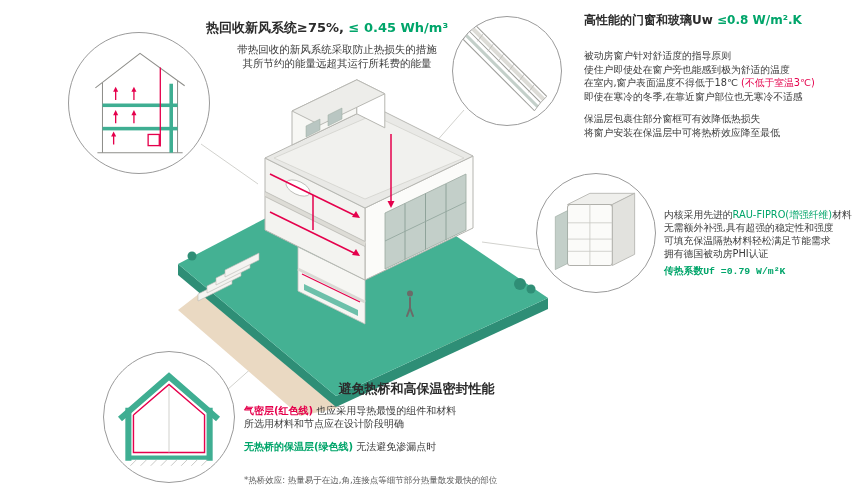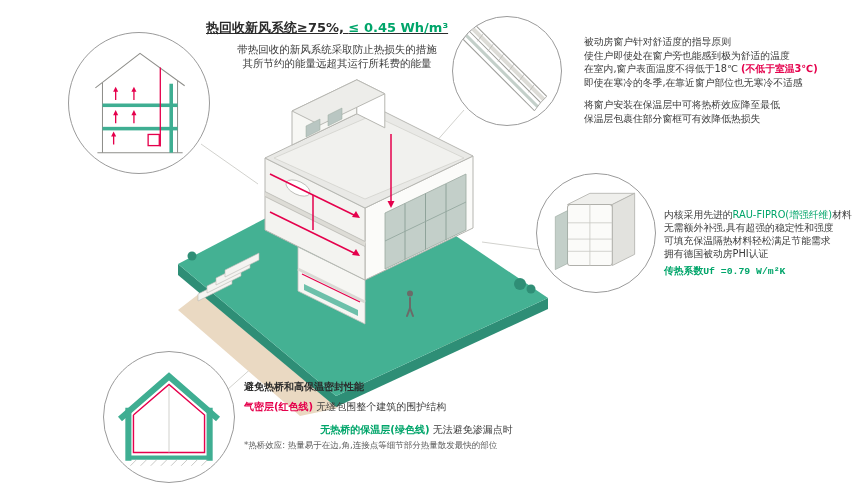--- a/index.html
+++ b/index.html
@@ -6,40 +6,40 @@
   .canvas{
     position:relative;width:865px;height:492px;background:#ffffff;overflow:hidden;
     font-family:"DejaVu Sans","Liberation Sans",sans-serif;color:#3c3c3c;
   }
   .abs{position:absolute;}
   .circle{position:absolute;border:1px solid #9b9b9b;border-radius:50%;background:#ffffff;overflow:hidden;}
   .circle svg{display:block;width:100%;height:100%;}
   .blk-title{font-weight:bold;color:#2b2b2b;}
   .body-text{color:#3c3c3c;}
   .green{color:#00a56a;}
-  .red{color:#e5004c;font-weight:bold;}
+  .red{color:#e5004c;}
   .bold{font-weight:bold;}
 
   .hrv-text{left:206px;top:20px;width:262px;}
-  .hrv-text .blk-title{font-size:13px;line-height:1.2;text-decoration:underline;}
+  .hrv-text .blk-title{font-size:13px;line-height:1.2;}
   .hrv-text .body-text{margin-top:6px;font-size:10.5px;line-height:1.35;text-align:center;}
 
   .window-text{left:584px;top:13px;width:278px;}
   .window-text .blk-title{font-size:12px;line-height:1.2;}
   .window-text .body-text{margin-top:22px;font-size:9.8px;line-height:1.38;}
   .window-text .para2{margin-top:9px;}
 
   .profile-text{left:664px;top:209px;width:208px;font-size:9.8px;line-height:1.32;}
   .profile-text .stats{margin-top:5px;font-family:Liberation Mono, monospace;}
 
   .thermal-text{left:244px;top:381px;width:345px;}
-  .thermal-text .blk-title{font-size:10px;line-height:1.2;}
+  .thermal-text .blk-title{font-size:13px;line-height:1.2;text-align:center;}
   .thermal-text .body-text{margin-top:7px;font-size:10px;line-height:1.35;}
-  .thermal-text .para2{margin-top:9px;text-align:center;}
-  .thermal-text .footnote{margin-top:4px;font-size:8.5px;color:#5a5a5a;}
+  .thermal-text .para2{margin-top:9px;}
+  .thermal-text .footnote{margin-top:22px;font-size:8.5px;color:#5a5a5a;}
 </style>
 </head>
 <body>
 
 <div class="canvas">
 
   <svg class="abs" style="left:0;top:0" width="865" height="492" viewBox="0 0 865 492">
     <g stroke="#d2d2ce" stroke-width="1">
       <line x1="201" y1="144" x2="258" y2="184"></line>
       <line x1="464" y1="110" x2="420" y2="160"></line>
@@ -221,46 +221,48 @@
 
   <div class="abs hrv-text">
     <div class="blk-title"><span>热回收新风系统≥75%, </span><span class="green">≤ 0.45 Wh/m³</span></div>
     <div class="body-text">
       <div>带热回收的新风系统采取防止热损失的措施</div>
       <div>其所节约的能量远超其运行所耗费的能量</div>
     </div>
   </div>
 
   <div class="abs window-text">
+    <div class="blk-title"><span>高性能的门窗和玻璃Uw </span><span class="green">≤0.8 W/m².K</span></div>
     <div class="body-text">
       <div>被动房窗户针对舒适度的指导原则</div>
       <div>使住户即使处在窗户旁也能感到极为舒适的温度</div>
       <div><span>在室内,窗户表面温度不得低于18℃ </span><span class="red">(不低于室温3℃)</span></div>
       <div>即使在寒冷的冬季,在靠近窗户部位也无寒冷不适感</div>
       <div class="para2">
+        <div>保温层包裹住部分窗框可有效降低热损失</div>
         <div>将窗户安装在保温层中可将热桥效应降至最低</div>
-        <div>保温层包裹住部分窗框可有效降低热损失</div>
       </div>
     </div>
   </div>
 
   <div class="abs profile-text body-text">
     <div><span>内核采用先进的</span><span class="green">RAU-FIPRO(增强纤维)</span><span>材料</span></div>
     <div>无需额外补强,具有超强的稳定性和强度</div>
     <div>可填充保温隔热材料轻松满足节能需求</div>
     <div>拥有德国被动房PHI认证</div>
     <div class="stats">
       <div class="green bold">传热系数Uf =0.79 W/m²K</div>
     </div>
   </div>
 
   <div class="abs thermal-text">
     <div class="blk-title">避免热桥和高保温密封性能</div>
     <div class="body-text">
-      <div><span class="red bold">气密层(红色线)</span><span> 无缝包围整个建筑的围护结构</span></div>
+      <div><span class="red bold">气密层(红色线)</span><span> 也应采用导热最慢的组件和材料</span></div>
+      <div>所选用材料和节点应在设计阶段明确</div>
       <div class="para2">
         <div><span class="green bold">无热桥的保温层(绿色线)</span><span> 无法避免渗漏点时</span></div>
       </div>
       <div class="footnote">*热桥效应: 热量易于在边,角,连接点等细节部分热量散发最快的部位</div>
     </div>
   </div>
 
 </div>
 
 </body></html>

